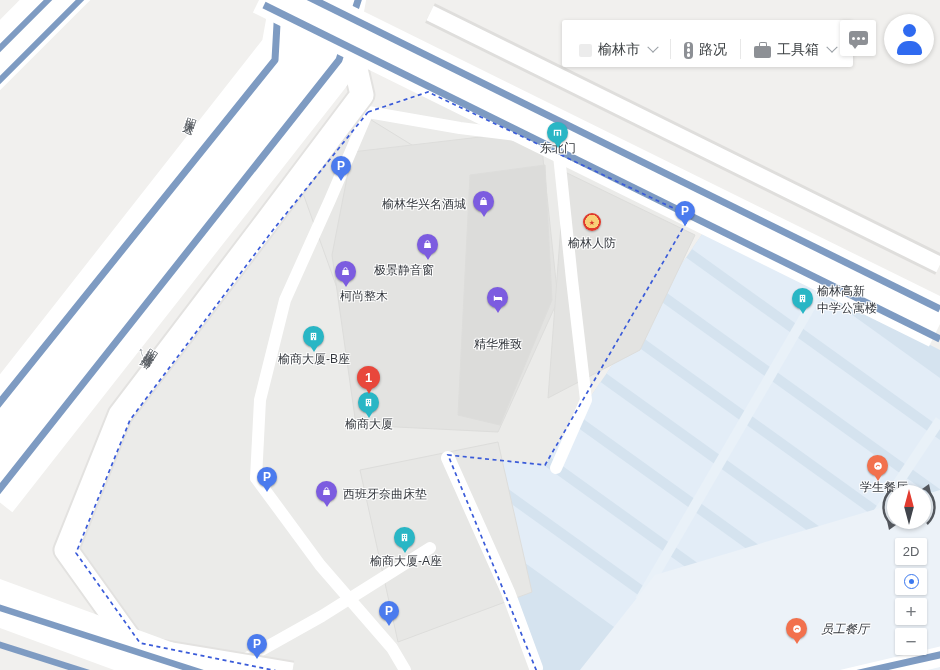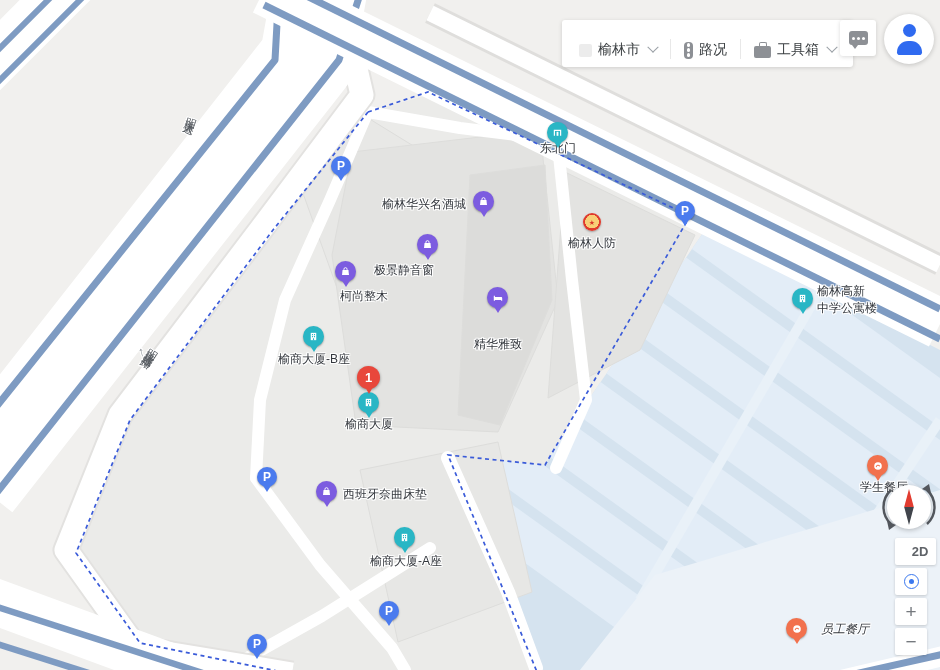--- a/index.html
+++ b/index.html
@@ -74,21 +74,21 @@
       border-radius:12px 12px 3px 3px;background:#2f6af0;}
 
   
   .compass{position:absolute;left:877px;top:479px;width:64px;height:56px;z-index:6;}
   .compass .disc{position:absolute;left:10px;top:6px;width:44px;height:44px;border-radius:50%;
       background:#fff;box-shadow:0 1px 5px rgba(0,0,0,.25);}
   .compass svg{position:absolute;left:0;top:0;}
   .mapbtn{position:absolute;left:895px;width:32px;height:27px;z-index:6;background:#fff;border-radius:2px;
       box-shadow:0 1px 3px rgba(0,0,0,.18);display:flex;align-items:center;justify-content:center;
       color:#5f6368;cursor:pointer;}
-  #btn-2d{top:538px;font-size:13px;font-weight:bold;padding-left:9px;}
+  #btn-2d{top:538px;font-size:13px;font-weight:normal;}
   #btn-locate{top:568px;}
   #btn-zoomin{top:598px;font-size:19px;color:#75797e;}
   #btn-zoomout{top:628px;font-size:19px;color:#75797e;}
   .loc-ico{position:relative;width:13px;height:13px;border:1.6px solid #3a78ef;border-radius:50%;}
   .loc-ico::after{content:"";position:absolute;left:50%;top:50%;width:5px;height:5px;margin:-2.5px 0 0 -2.5px;
       border-radius:50%;background:#3a78ef;}
 </style>
 </head>
 <body>
 

